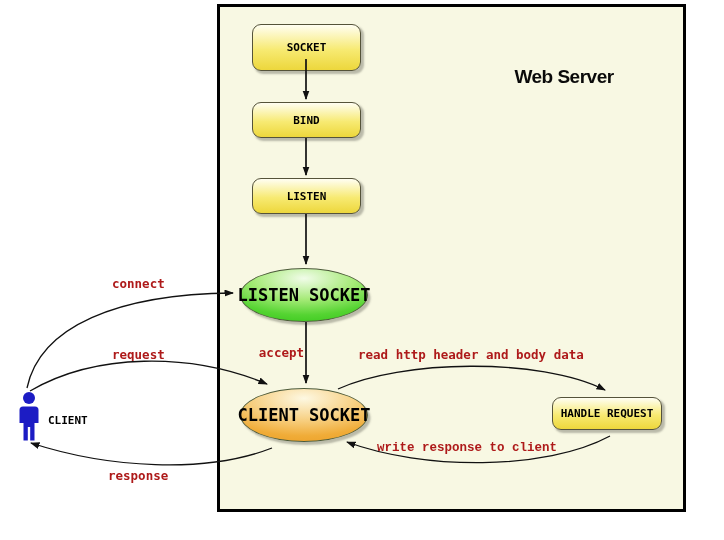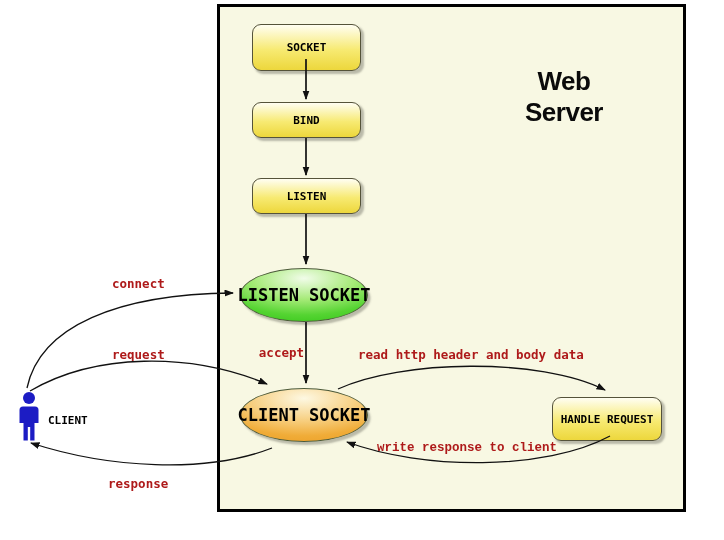--- a/index.html
+++ b/index.html
@@ -7,53 +7,53 @@
     position:relative;width:724px;height:540px;background:#ffffff;
     font-family:"DejaVu Sans Mono", monospace;overflow:hidden;
   }
   .server-box{
     position:absolute;left:217px;top:4px;width:469px;height:508px;
     box-sizing:border-box;border:3px solid #000;background:#f8f8e3;
   }
   .server-title{
     position:absolute;left:496px;top:66px;width:136px;text-align:center;
     font-family:"Liberation Sans","DejaVu Sans",sans-serif;
-    font-weight:bold;font-size:26px;color:#0a0a0a;letter-spacing:-0.5px;
+    font-weight:bold;font-size:19px;color:#0a0a0a;letter-spacing:-0.5px;
   }
   .rnode{
     position:absolute;box-sizing:border-box;border:1px solid #55533a;border-radius:9px;
     background:linear-gradient(180deg,#fffef2 0%,#f7ea72 55%,#edd73c 100%);
     box-shadow:2.5px 2.5px 2px rgba(110,110,100,0.45);
     display:flex;align-items:center;justify-content:center;
     font-size:11px;font-weight:bold;color:#000;white-space:nowrap;
   }
   .enode{
     position:absolute;box-sizing:border-box;border:1px solid #4c5a3a;border-radius:50%;
     box-shadow:2.5px 3px 2px rgba(110,110,100,0.45);
     display:flex;align-items:center;justify-content:center;
     font-size:17px;font-weight:bold;color:#000;white-space:nowrap;
   }
   .node-socket{left:252px;top:24px;width:109px;height:47px;}
   .node-bind{left:252px;top:102px;width:109px;height:36px;}
   .node-listen{left:252px;top:178px;width:109px;height:36px;justify-content:center;}
-  .node-handle{left:552px;top:397px;width:110px;height:44px;}
+  .node-handle{left:552px;top:397px;width:110px;height:33px;}
   .node-listen-socket{
     left:240px;top:268px;width:128px;height:54px;
     background:radial-gradient(ellipse 90% 90% at 50% 18%,#f1fce9 0%,#a5ea77 45%,#55d432 78%,#3bc91e 100%);
   }
   .node-client-socket{
     left:240px;top:388px;width:128px;height:54px;
     background:radial-gradient(ellipse 90% 90% at 50% 18%,#fdf8e2 0%,#f7ce7e 48%,#f0ac38 80%,#eda22a 100%);
   }
   .edge-label{
     position:absolute;font-size:12.5px;font-weight:bold;color:#ae1a1a;white-space:nowrap;text-align:center;
   }
   .lbl-connect{left:112px;top:276px;}
   .lbl-request{left:112px;top:347px;}
-  .lbl-response{left:108px;top:468px;margin-top:8px;}
+  .lbl-response{left:108px;top:468px;}
   .lbl-accept{left:256px;top:345px;width:48px;text-align:right;}
   .lbl-read{left:358px;top:347px;}
   .lbl-write{left:377px;top:441px;font-family:Liberation Mono, monospace;}
   .actor-label{
     position:absolute;left:48px;top:414px;font-size:11px;font-weight:bold;color:#000;white-space:nowrap;
   }
   .actor-figure{position:absolute;left:15px;top:391px;}
   .edges-overlay{position:absolute;left:0;top:0;width:724px;height:540px;pointer-events:none;}
 </style>
 </head>

